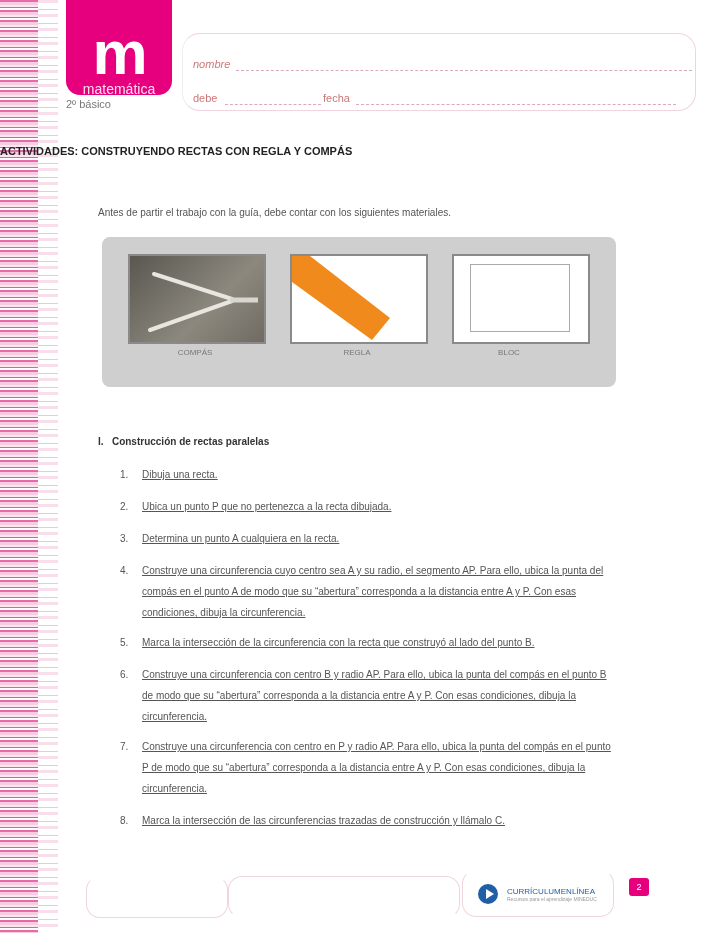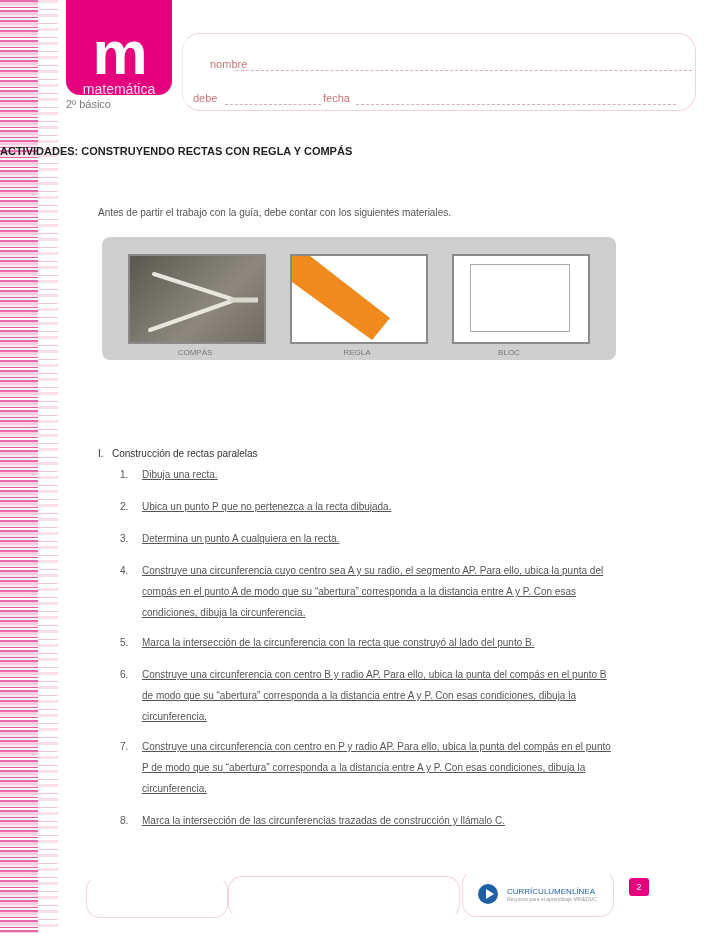--- a/index.html
+++ b/index.html
@@ -11,25 +11,25 @@
     background:repeating-linear-gradient(180deg,#f6cfe2 0 3px,#fff 3px 9px,#f0a9cb 9px 10px,#fff 10px 14px);opacity:.7;}
   .logo{position:absolute;left:66px;top:0;width:106px;height:95px;background:#e6007e;border-radius:0 0 14px 14px;color:#fff;text-align:center;}
   .logo .m{font-size:62px;font-weight:bold;line-height:62px;margin-top:22px;letter-spacing:-2px;}
   .logo .word{font-size:14px;line-height:14px;margin-top:-2px;color:#fde;}
   .grade{position:absolute;left:66px;top:98px;width:106px;font-size:11px;color:#777;}
   .hdrbox{position:absolute;left:182px;top:33px;width:512px;height:76px;border:1px solid #f1d3df;border-radius:18px;border-left-color:#eee;}
   .field{position:absolute;font-size:11px;color:#c77;}
   .line{position:absolute;border-bottom:1px dashed #d9a9bd;}
   .title{position:absolute;left:0;width:720px;top:145px;text-align:left;font-size:11px;font-weight:bold;color:#222;}
   .intro{position:absolute;left:98px;top:207px;font-size:10px;color:#555;}
-  .materials{position:absolute;left:102px;top:237px;width:514px;height:123px;background:#cfcfcf;border-radius:8px;}
+  .materials{position:absolute;left:102px;top:237px;width:514px;height:150px;background:#cfcfcf;border-radius:8px;}
   .mat{position:absolute;top:17px;width:134px;height:86px;border:2px solid #8a8a8a;background:#fff;overflow:hidden;}
   .mat-label{position:absolute;top:111px;width:134px;text-align:center;font-size:8px;color:#777;}
   .compass-bg{position:absolute;inset:0;background:linear-gradient(135deg,#5a5750,#8c887e 60%,#6f6b62);}
-  .section{position:absolute;left:98px;top:448px;font-size:10px;font-weight:normal;color:#333;}
+  .section{position:absolute;left:98px;top:436px;font-size:10px;font-weight:bold;color:#333;}
   .item{position:absolute;left:120px;width:500px;font-size:10px;line-height:21px;color:#555;}
   .item .num{position:absolute;left:0;top:0;}
   .item .txt{margin-left:22px;display:block;text-decoration:underline;}
   .footbox{position:absolute;border:1px solid #f0d5df;border-radius:14px;}
   .brand{position:absolute;left:478px;top:884px;display:flex;align-items:center;gap:9px;}
   .brand .circle{width:20px;height:20px;border-radius:50%;background:#1f5fa6;display:flex;align-items:center;justify-content:center;}
   .brand .circle:after{content:"";border-left:8px solid #fff;border-top:5px solid transparent;border-bottom:5px solid transparent;margin-left:3px;}
   .brand .t1{font-size:8px;color:#1f5fa6;line-height:9px;}
   .brand .t2{font-size:5px;color:#999;line-height:6px;}
   .pagenum{position:absolute;left:629px;top:878px;width:20px;height:18px;background:#e6007e;color:#fff;font-size:9px;border-radius:3px;text-align:center;line-height:18px;}
@@ -40,21 +40,21 @@
 <div class="leftstrip"></div>
 <div class="leftstrip2"></div>
 
 <div class="logo">
   <div class="m">m</div>
   <div class="word">matemática</div>
 </div>
 <div class="grade">2º básico</div>
 
 <div class="hdrbox"></div>
-<span class="field" style="left:210px;top:58px;">nombre</span>
+<span class="field" style="left:193px;top:58px;font-style:italic;">nombre</span>
 <div class="line" style="left:236px;top:70px;width:456px;"></div>
 <span class="field" style="left:193px;top:92px;">debe</span>
 <div class="line" style="left:225px;top:104px;width:96px;"></div>
 <span class="field" style="left:323px;top:92px;">fecha</span>
 <div class="line" style="left:356px;top:104px;width:320px;"></div>
 
 <div class="title">ACTIVIDADES: CONSTRUYENDO RECTAS CON REGLA Y COMPÁS</div>
 <div class="intro">Antes de partir el trabajo con la guía, debe contar con los siguientes materiales.</div>
 
 <div class="materials">

